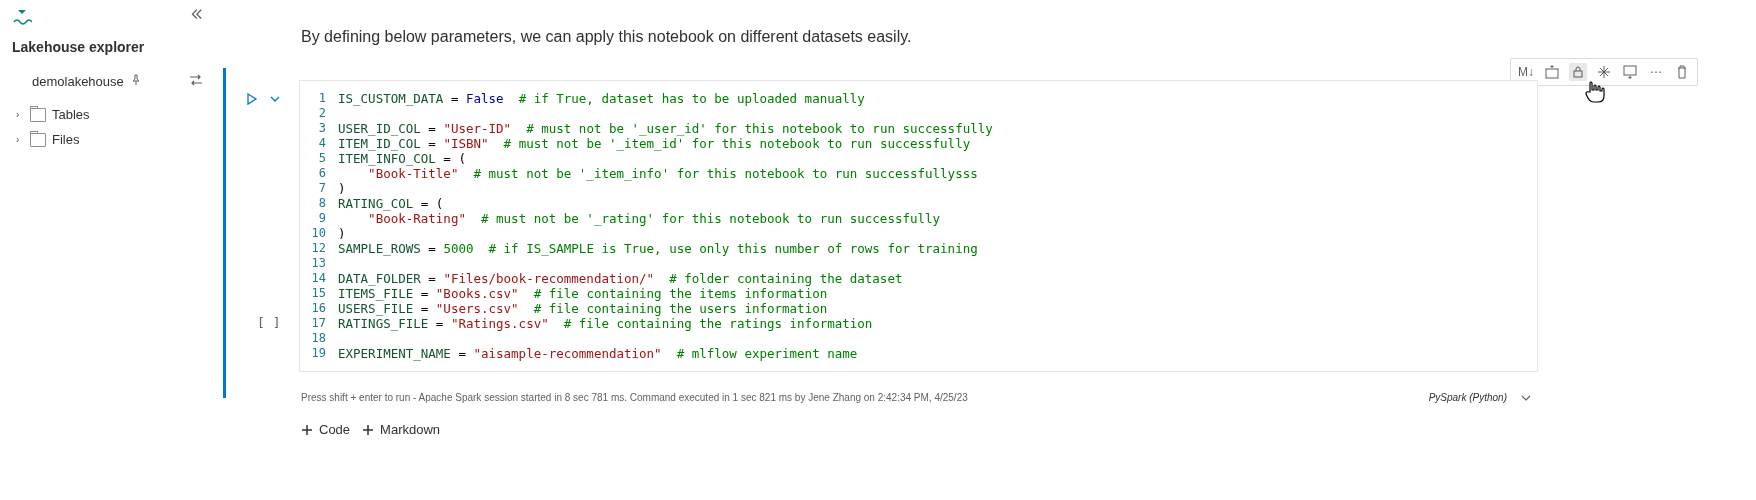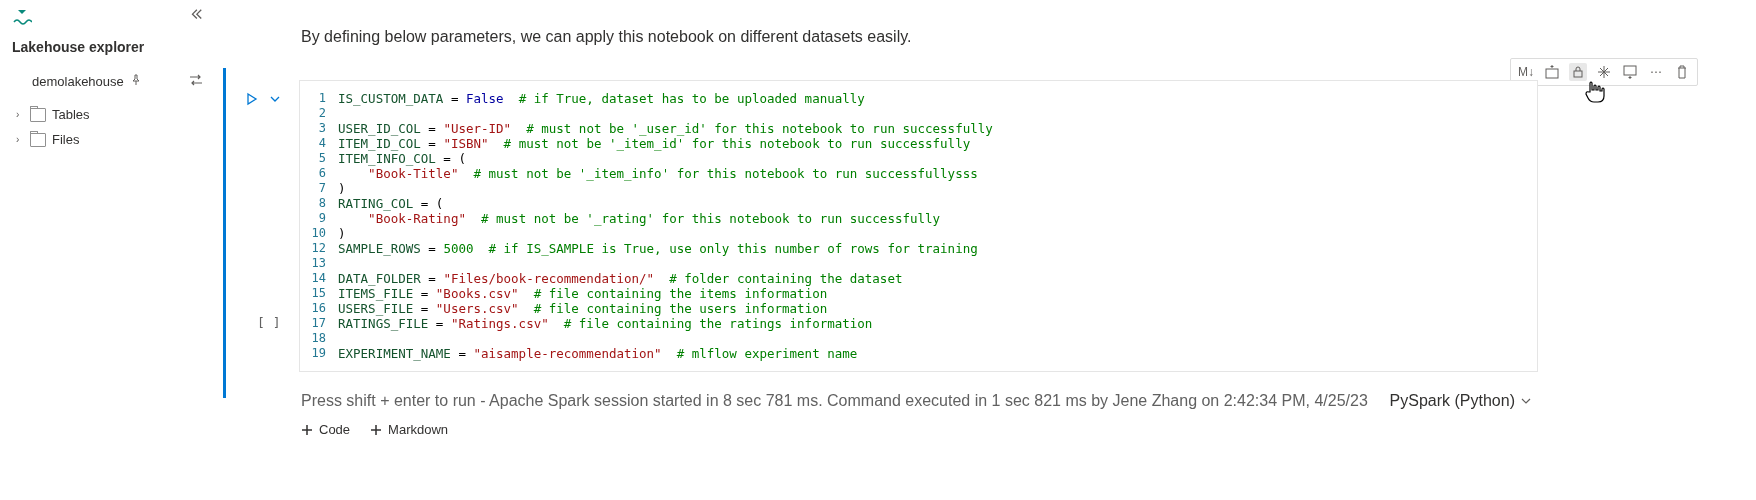--- a/index.html
+++ b/index.html
@@ -176,47 +176,48 @@
 .brackets {
   position:absolute;
   left: 42px;
   top: 315px;
   font-family: Consolas, monospace;
   color: #616161;
 }
 .lang-sel {
   display:flex;
   align-items:center;
-  gap:6px;
+  gap:14px;
   color:#323130;
+  font-style:italic;
 }
 .add-row {
   position:absolute;
   left: 86px;
   top: 422px;
   display:flex;
-  gap: 20px;
+  gap: 12px;
   color:#323130;
   font-size: 13px;
 }
 .add-btn {
   display:flex;
   align-items:center;
   gap:6px;
   cursor:pointer;
 }
 .footer-status{
   position:absolute;
   left:86px;
   top:392px;
   right:225px;
   display:flex;
   justify-content:space-between;
   align-items:center;
-  font-size:16px;
+  font-size:10px;
   color:#616161;
 }
 </style>
 </head>
 <body>
 
 <div class="sidebar">
   <div class="collapse-icon">
     <svg width="14" height="14" viewBox="0 0 16 16">
         <path d="M9 2 L4 7 L9 12 M14 2 L9 7 L14 12" stroke="#605e5c" stroke-width="1.5" fill="none"></path>

